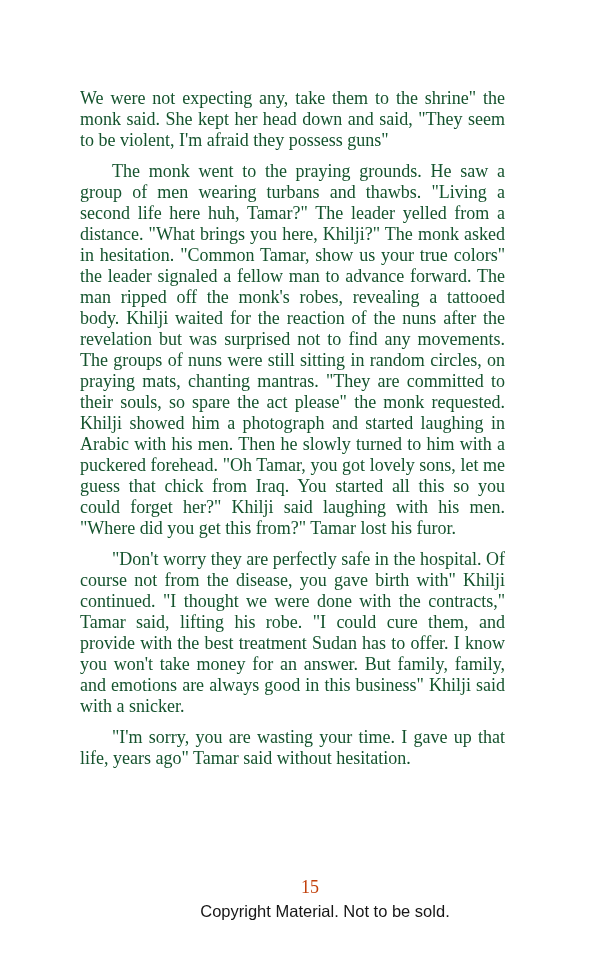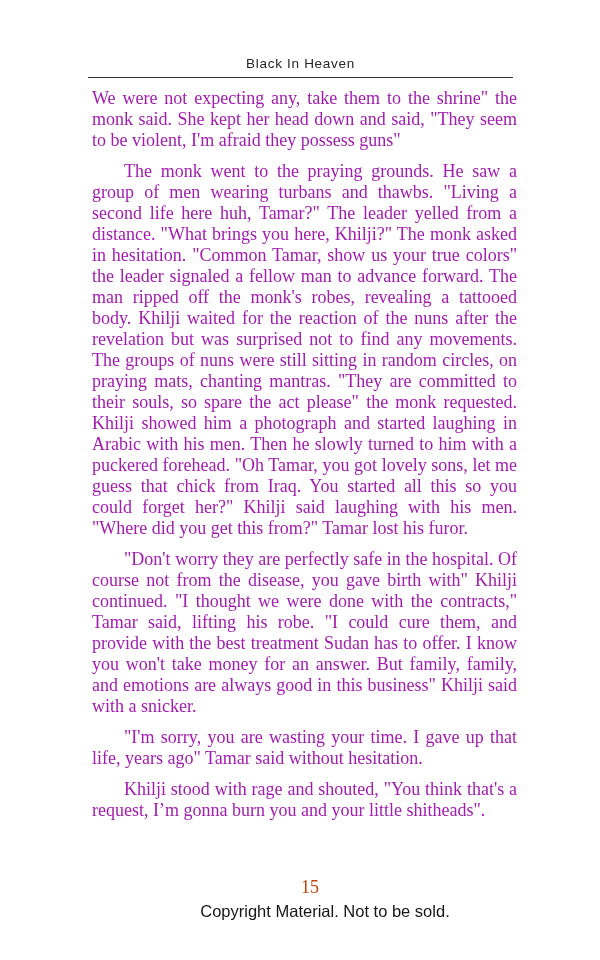--- a/index.html
+++ b/index.html
@@ -31,26 +31,26 @@
     line-height: 17px;
   }
   .header-rule {
     margin-top: 5px;
     height: 0;
     border-bottom: 1.5px solid #343434;
   }
   .text-block {
     position: absolute;
     top: 88px;
-    left: 92px;
+    left: 80px;
     width: 425px;
     font-size: 18px;
     line-height: 21px;
     text-align: justify;
-    color: #a21caf;
+    color: #14532d;
   }
   .text-block p {
     margin: 0 0 10px 0;
     text-indent: 32px;
   }
   .text-block p.no-indent {
     text-indent: 0;
   }
   .page-number {
     position: absolute;
@@ -72,30 +72,25 @@
     font-size: 16.5px;
     color: #161616;
     padding-left: 25px;
   }
 </style>
 </head>
 <body>
 
 <div class="page">
 
-  <header class="page-header">
-    <div class="running-title">Black In Heaven</div>
-    <div class="header-rule"></div>
-  </header>
 
   <main class="text-block">
     <p class="no-indent">We were not expecting any, take them to the shrine" the monk said. She kept her head down and said,  "They seem to be violent, I'm afraid they possess guns"</p>
     <p>The monk went to the praying grounds. He saw a group of men wearing turbans and thawbs. "Living a second life here huh, Tamar?" The leader yelled from a distance. "What brings you here, Khilji?" The monk asked in hesitation. "Common Tamar, show us your true colors" the leader signaled a fellow man to advance forward. The man ripped off the monk's robes, revealing a tattooed body. Khilji waited for the reaction of the nuns after the revelation but was surprised not to find any movements. The groups of nuns were still sitting in random circles, on praying mats, chanting mantras. "They are committed to their souls, so spare the act please" the monk requested. Khilji showed him a photograph and started laughing in Arabic with his men. Then he slowly turned to him with a puckered forehead. "Oh Tamar, you got lovely sons, let me guess that chick from Iraq. You started all this so you could forget her?" Khilji said laughing with his men. "Where did you get this from?" Tamar lost his furor.</p>
     <p>"Don't worry they are perfectly safe in the hospital. Of course not from the disease, you gave birth with" Khilji continued. "I thought we were done with the contracts," Tamar said, lifting his robe. "I could cure them, and provide with the best treatment Sudan has to offer. I know you won't take money for an  answer. But family, family, and emotions are always good in this business"  Khilji said with a snicker.</p>
     <p>"I'm sorry, you are wasting your time. I gave up that life, years ago" Tamar said without hesitation.</p>
-    <p>Khilji stood with rage and shouted, "You think that's a request, I’m gonna burn you and your little shitheads".</p>
   </main>
 
   <div class="page-number">15</div>
 
   <div class="copyright">Copyright Material. Not to be sold.</div>
 
 </div>
 
 </body></html>

